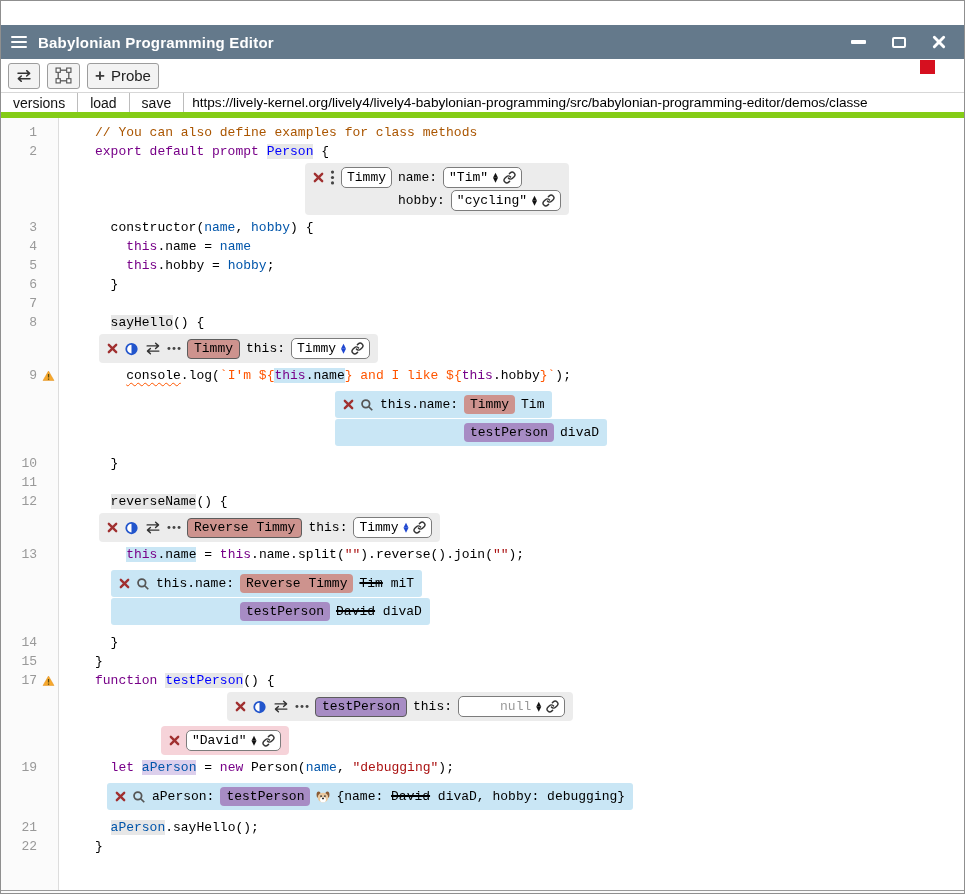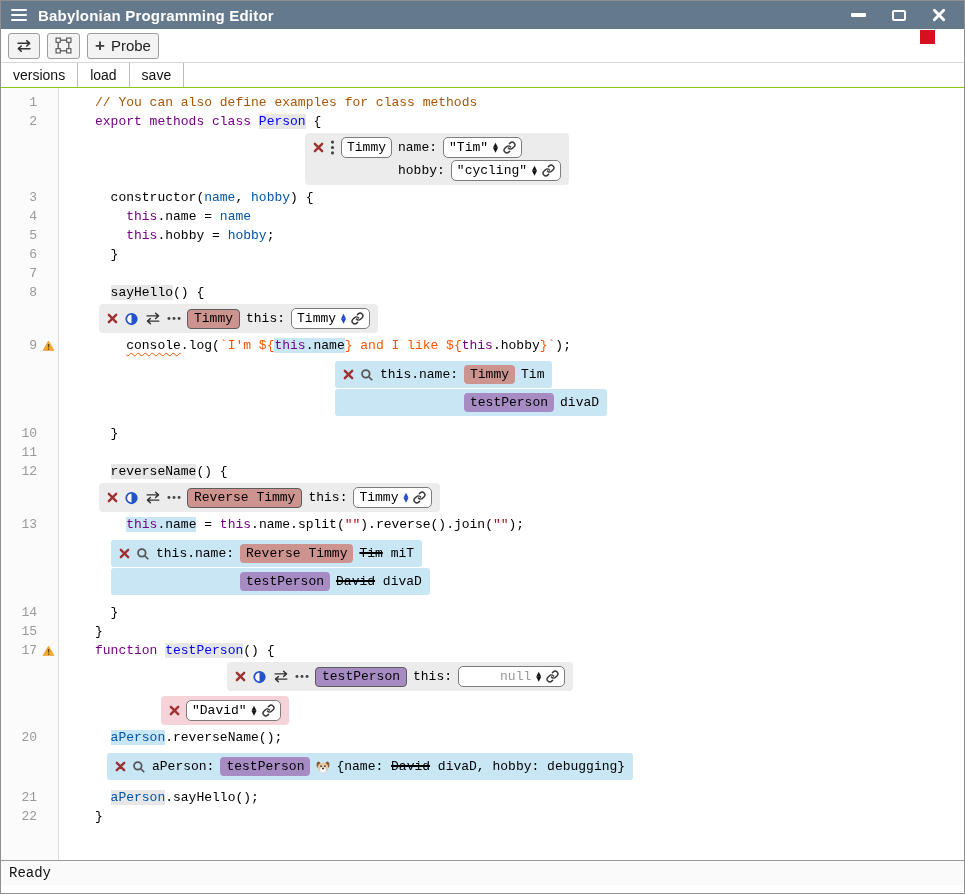--- a/index.html
+++ b/index.html
@@ -2,35 +2,35 @@
 <html style="--titlebar: #64798b; --ind: #d6101f; --widget: #ececec; --probe: #c9e6f5; --repl: #f6d3d9; --pink: #cd938e; --purple: #a78cc4; --cmt: #aa5500; --kw: #770088; --def: #0000ff; --v2: #0055aa; --str: #aa1111; --str2: #ff5500; --hl: #e7e7e7; --hlb: #c9e6f5; --hlv: #dccfec;"><head>
 <meta charset="utf-8">
 <style>
   html,body{margin:0;padding:0;background:#fff;}
   *{box-sizing:border-box;}
   #window{
     width:965px;height:894px;border:1px solid #8f8f8f;position:relative;
     background:#fff;font-family:"Liberation Sans",sans-serif;overflow:hidden;
   }
   
-  .titlebar{height:28px;background:var(--titlebar);display:flex;align-items:center;color:#fff;}
+  .titlebar{height:34px;background:var(--titlebar);display:flex;align-items:center;color:#fff;margin-top:24px;}
   .menu-btn{margin:0 11px 0 10px;display:inline-flex;flex-direction:column;gap:2.5px;cursor:pointer;}
   .menu-btn i{display:block;width:16px;height:2.5px;background:#fff;border-radius:1px;}
   .win-title{font-weight:bold;font-size:15px;letter-spacing:.2px;}
   .winbtns{margin-left:auto;display:flex;gap:26px;align-items:center;margin-right:18px;}
   .mini{width:15px;height:3.5px;background:#fff;border-radius:1px;}
   .maxi{width:14px;height:11px;border:2.5px solid #fff;border-radius:2px;}
   .wclose{display:inline-flex;}
   
   .toolbar{height:34px;border-bottom:1px solid #d7d7d7;display:flex;align-items:center;gap:7px;padding:0 7px;background:#fff;position:relative;}
   .tbtn{display:inline-flex;align-items:center;justify-content:center;gap:6px;background:#f3f3f3;border:1px solid #9d9d9d;border-radius:3px;height:26px;min-width:30px;padding:0 7px;font-size:15px;color:#222;cursor:pointer;}
   .plus{font-weight:bold;font-size:17px;color:#3c3c3c;line-height:1;}
   .indicator{position:absolute;left:919px;top:1px;width:15px;height:14px;background:var(--ind);}
   
-  .navbar{height:25px;display:flex;align-items:stretch;border-bottom:1px solid #84cc16;font-size:14px;color:#111;background:#fff;}
+  .navbar{height:25px;display:flex;align-items:stretch;border-bottom:6px solid #84cc16;font-size:14px;color:#111;background:#fff;}
   .navcell{display:flex;align-items:center;padding:0 12px;border-right:1px solid #bcbcbc;cursor:pointer;}
   .urlcell{flex:1;display:flex;align-items:center;padding:0 4px 0 8px;white-space:nowrap;overflow:hidden;font-size:13.6px;color:#000;}
   
   .editor{position:relative;height:772px;overflow:hidden;background:#fff;padding-top:5px;}
   .gutterbg{position:absolute;left:0;top:0;bottom:0;width:58px;background:#fbfbfb;border-right:1px solid #ddd;}
   .line-row{display:flex;position:relative;min-height:19px;}
   .gutter{width:58px;flex:0 0 58px;display:flex;align-items:flex-start;}
   .lnum{flex:1;text-align:right;color:#999;font:13px/19px "Liberation Mono",monospace;padding-right:5px;}
   .warnslot{width:17px;height:19px;display:flex;align-items:center;}
   .codecell{flex:1;padding-left:36px;min-width:0;}
@@ -121,41 +121,42 @@
         <span class="plus">+</span>
         <span>Probe</span>
       </span>
     <span class="indicator"></span>
   </div>
 
   <div class="navbar">
     <span class="navcell">versions</span>
     <span class="navcell">load</span>
     <span class="navcell">save</span>
+    <span class="urlcell">https://lively-kernel.org/lively4/lively4-babylonian-programming/src/babylonian-programming-editor/demos/classe</span>
   </div>
 
   <div class="editor">
     <div class="gutterbg"></div>
     <div>
         <div class="line-row">
           <div class="gutter">
             <span class="lnum">1</span>
             <span class="warnslot"></span>
           </div>
           <div class="codecell">
             <div class="codeline"><span class="tk cmt">// You can also define examples for class methods</span></div>
           </div>
         </div>
         <div class="line-row">
           <div class="gutter">
             <span class="lnum">2</span>
             <span class="warnslot"></span>
           </div>
           <div class="codecell">
-            <div class="codeline"><span class="tk kw">export methods class </span><span class="tk def hl">Person</span><span class="tk pl"> {</span></div>
+            <div class="codeline"><span class="tk kw">export default prompt </span><span class="tk def hl">Person</span><span class="tk pl"> {</span></div>
           </div>
         </div>
         <div class="line-row">
           <div class="gutter">
             <span class="lnum"></span>
             <span class="warnslot"></span>
           </div>
           <div class="codecell">
             <div class="wg example" style="margin-left: 210px;">
               <div class="wrow">
@@ -585,25 +586,25 @@
                 <span class="vbox"><span class="vtext">"David"</span><span class="stp "><span>▲</span><span>▼</span></span><span class="ic ic-link"><svg width="13" height="13" viewBox="0 0 24 24" fill="none" stroke="#333" stroke-width="2.6" stroke-linecap="round">
                       <path d="M10 13a5 5 0 0 0 7.54.54l3-3a5 5 0 0 0-7.07-7.07l-1.72 1.71"></path>
                       <path d="M14 11a5 5 0 0 0-7.54-.54l-3 3a5 5 0 0 0 7.07 7.07l1.71-1.71"></path>
                     </svg></span></span>
               </div>
             </div>
           </div>
         </div>
         <div class="line-row">
           <div class="gutter">
-            <span class="lnum">20</span>
-            <span class="warnslot"></span>
-          </div>
-          <div class="codecell">
-            <div class="codeline"><span class="tk pl">  </span><span class="tk v2 hlb">aPerson</span><span class="tk pl">.reverseName();</span></div>
+            <span class="lnum">19</span>
+            <span class="warnslot"></span>
+          </div>
+          <div class="codecell">
+            <div class="codeline"><span class="tk pl">  </span><span class="tk kw">let </span><span class="tk v2 hlv">aPerson</span><span class="tk pl"> = </span><span class="tk kw">new</span><span class="tk pl"> Person(</span><span class="tk v2">name</span><span class="tk pl">, </span><span class="tk str">"debugging"</span><span class="tk pl">);</span></div>
           </div>
         </div>
         <div class="line-row">
           <div class="gutter">
             <span class="lnum"></span>
             <span class="warnslot"></span>
           </div>
           <div class="codecell">
             <div class="wg probe" style="margin-left: 8px;">
               <div class="prow">

